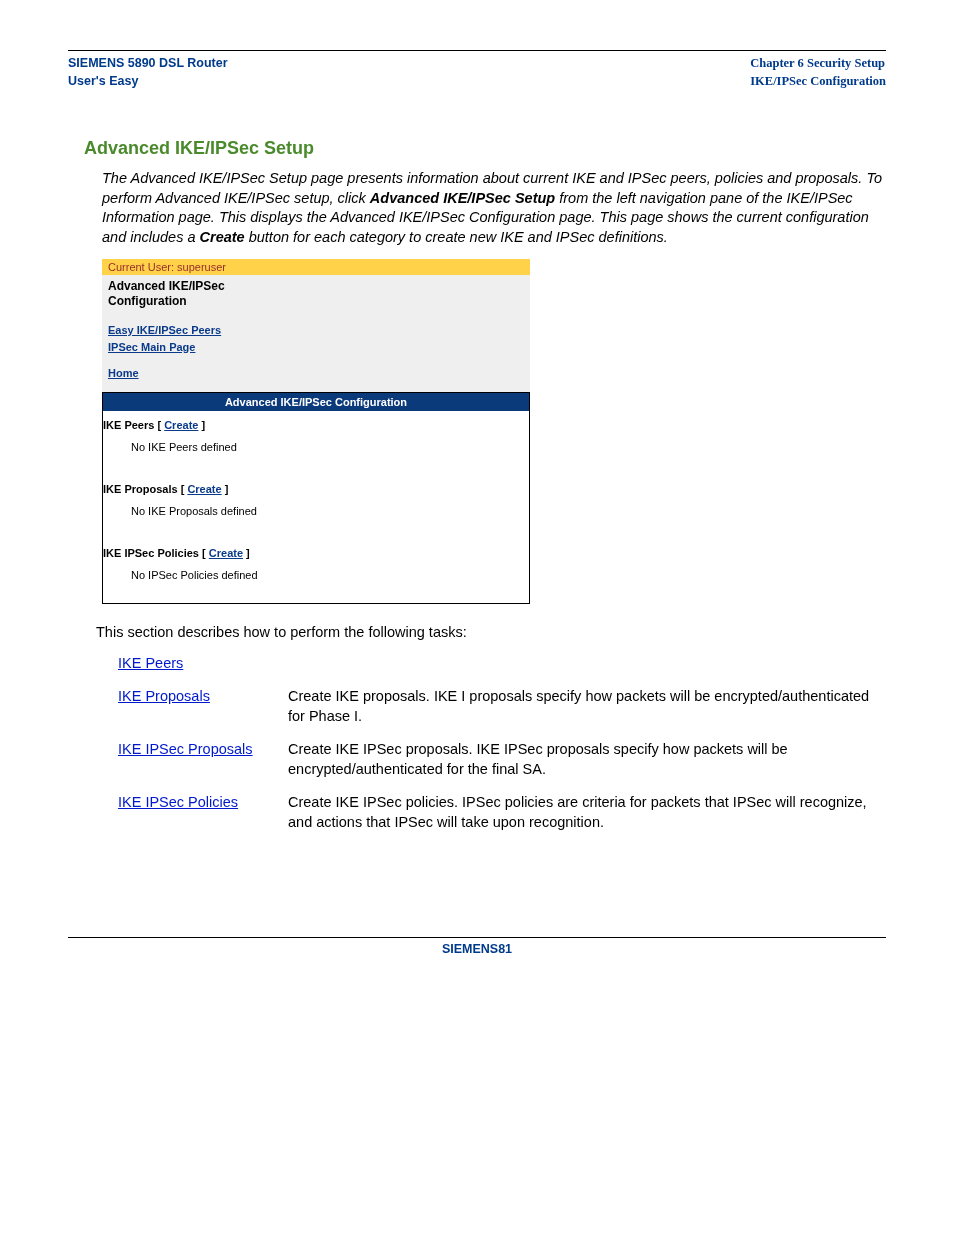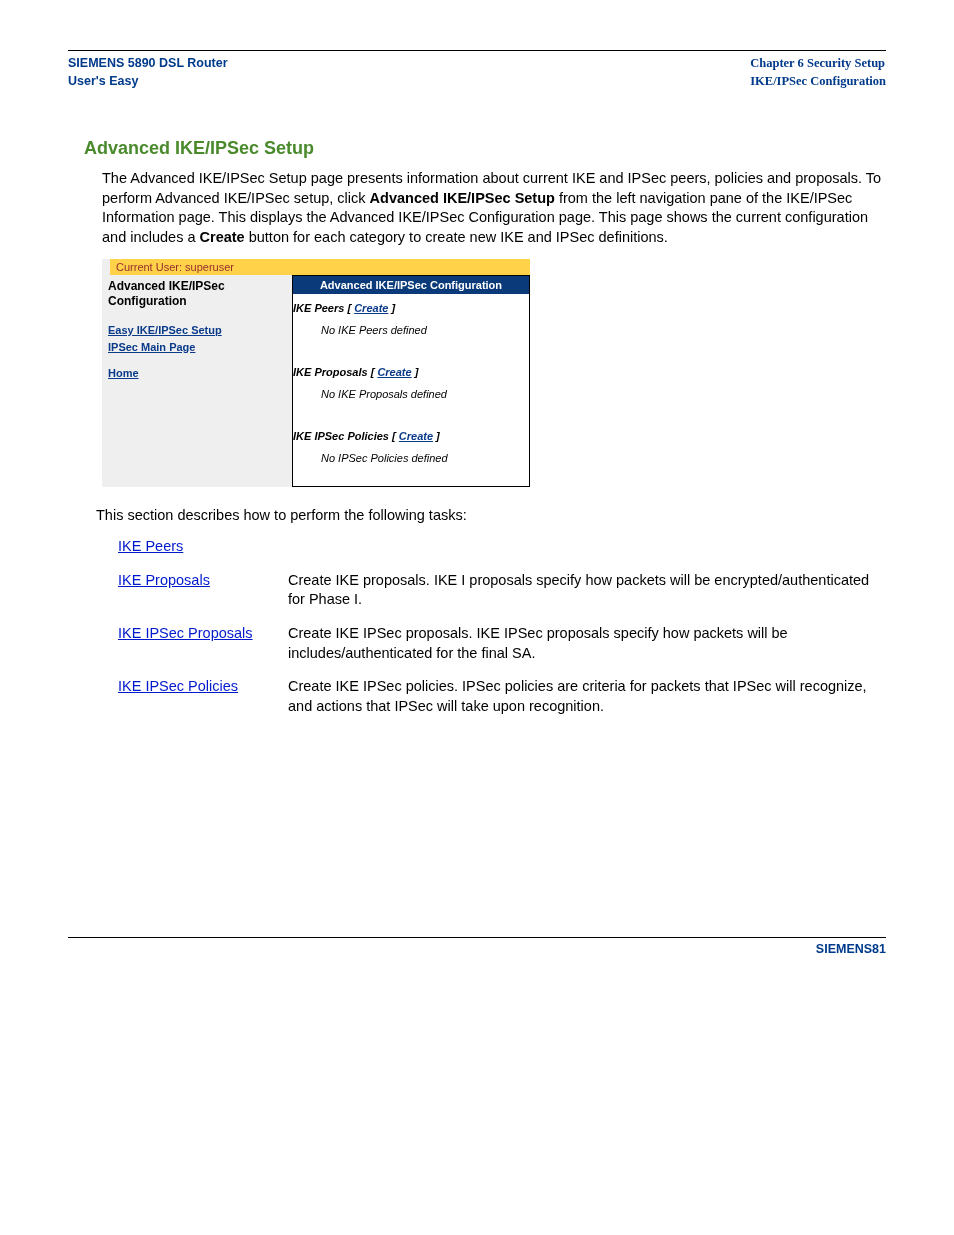--- a/index.html
+++ b/index.html
@@ -37,41 +37,42 @@
     color: #4a8a2c;
     font-size: 18px;
     font-weight: bold;
     margin: 38px 0 10px 16px;
   }
   .body-para {
     font-size: 14.5px;
     line-height: 1.35;
     margin: 0 0 12px 34px;
     color: #000;
+    font-style: italic;
   }
   .body-para b { font-weight: bold; }
   .screenshot {
     margin-left: 34px;
     width: 428px;
     background: #efefef;
     font-family: Tahoma, Arial, sans-serif;
     font-size: 11px;
     color: #000;
     margin-bottom: 20px;
   }
   .user-bar {
     background: #ffd24a;
     color: #9a2c2c;
     padding: 2px 6px;
     font-size: 11px;
-    margin-left: 8px;
   }
   .ss-body {
     display: flex;
     align-items: stretch;
+    flex-direction: column;
   }
   .ss-left {
     width: 190px;
     padding: 4px 6px 10px 6px;
     box-sizing: border-box;
   }
   .ss-left-title {
     font-weight: bold;
     font-size: 12px;
     line-height: 1.2;
@@ -94,21 +95,20 @@
   .ss-right-header {
     background: #0b3a7a;
     color: #fff;
     font-weight: bold;
     text-align: center;
     padding: 3px 4px;
     font-size: 11px;
   }
   .cfg-section {
     padding: 8px 4px 14px 0;
-    font-style: italic;
   }
   .cfg-label { font-weight: bold; font-size: 11px; }
   .cfg-create {
     color: #0a3a8a;
     text-decoration: underline;
     font-weight: bold;
     cursor: pointer;
   }
   .cfg-empty {
     font-size: 11px;
@@ -145,21 +145,21 @@
     left: 68px;
     right: 68px;
   }
   .hr-bottom {
     border: none;
     border-top: 1px solid #000;
     margin: 0 0 4px 0;
   }
   .footer-row {
     display: flex;
-    justify-content: flex-end;
+    justify-content: center;
     font-size: 12.5px;
     font-weight: bold;
     color: #003a8b;
   }
 </style>
 </head>
 <body>
 
 <div class="page">
 
@@ -180,21 +180,21 @@
   <p class="body-para">
     <span>The Advanced IKE/IPSec Setup page presents information about current IKE and IPSec peers, policies and proposals. To perform Advanced IKE/IPSec setup, click </span><b>Advanced IKE/IPSec Setup</b><span> from the left navigation pane of the IKE/IPSec Information page. This displays the Advanced IKE/IPSec Configuration page. This page shows the current configuration and includes a </span><b>Create</b><span> button for each category to create new IKE and IPSec definitions.</span>
   </p>
 
   <div class="screenshot">
     <div class="user-bar">Current User: superuser</div>
     <div class="ss-body">
       <div class="ss-left">
         <div class="ss-left-title">Advanced IKE/IPSec Configuration</div>
         <div class="ss-nav">
-          <a>Easy IKE/IPSec Setup</a>
+          <a>Easy IKE/IPSec Peers</a>
           <a>IPSec Main Page</a>
           <a style="margin-top:10px">Home</a>
         </div>
       </div>
       <div class="ss-right">
         <div class="ss-right-header">Advanced IKE/IPSec Configuration</div>
 
         <div class="cfg-section">
           <span class="cfg-label">IKE Peers</span>
           <span class="cfg-label"> [ </span><span class="cfg-create">Create</span><span class="cfg-label"> ]</span>
@@ -223,21 +223,21 @@
   <div class="task-table">
     <div class="task-row">
       <div class="task-link"><a>IKE Peers</a></div>
     </div>
     <div class="task-row">
       <div class="task-link"><a>IKE Proposals</a></div>
       <div class="task-desc">Create IKE proposals. IKE I proposals specify how packets will be encrypted/authenticated for Phase I.</div>
     </div>
     <div class="task-row">
       <div class="task-link"><a>IKE IPSec Proposals</a></div>
-      <div class="task-desc">Create IKE IPSec proposals. IKE IPSec proposals specify how packets will be includes/authenticated for the final SA.</div>
+      <div class="task-desc">Create IKE IPSec proposals. IKE IPSec proposals specify how packets will be encrypted/authenticated for the final SA.</div>
     </div>
     <div class="task-row">
       <div class="task-link"><a>IKE IPSec Policies</a></div>
       <div class="task-desc">Create IKE IPSec policies. IPSec policies are criteria for packets that IPSec will recognize, and actions that IPSec will take upon recognition.</div>
     </div>
   </div>
 
   <div class="footer">
     <hr class="hr-bottom">
     <div class="footer-row">

